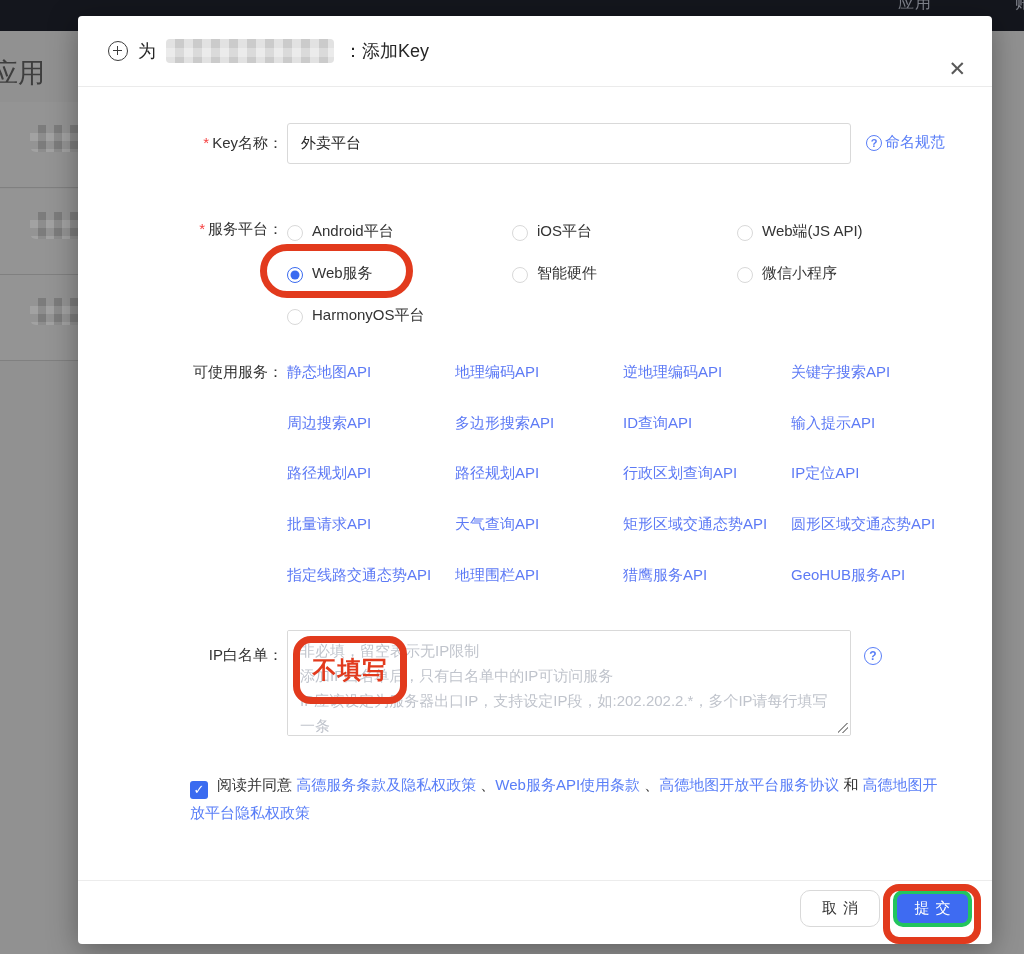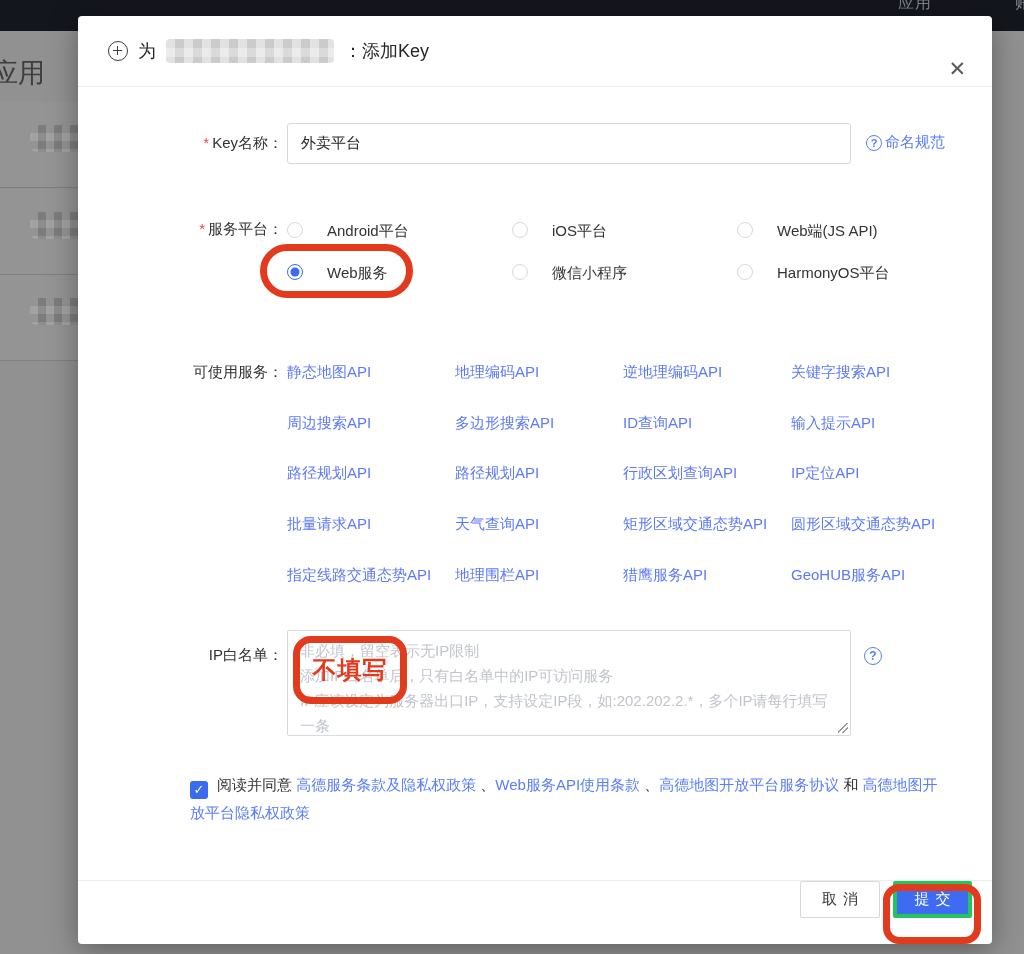--- a/index.html
+++ b/index.html
@@ -78,21 +78,21 @@
   .q-icon {
     display:inline-flex; align-items:center; justify-content:center;
     width:16px; height:16px; border:1.3px solid #597ef7; border-radius:50%;
     color:#597ef7; font-size:11px; font-weight:700;
   }
   
   .radio-grid {
     position:absolute; left:209px; top:194px; display:grid;
     grid-template-columns:225px 225px 225px; grid-auto-rows:42px; align-items:center;
   }
-  .radio-item { display:flex; align-items:flex-start; gap:24px; cursor:pointer; }
+  .radio-item { display:flex; align-items:flex-end; gap:9px; cursor:pointer; }
   .radio-circle {
     width:16px; height:16px; border:1px solid #d9d9d9; border-radius:50%; background:#fff;
     flex:none; position:relative;
   }
   .radio-item.selected .radio-circle { border:1.6px solid #3a6bf0; }
   .radio-item.selected .radio-circle::after {
     content:""; position:absolute; left:50%; top:50%; transform:translate(-50%,-50%);
     width:9px; height:9px; border-radius:50%; background:#3a6bf0;
   }
   .radio-label { font-size:15px; color:#333; }
@@ -127,21 +127,21 @@
     width:18px; height:18px; background:#3a6bf0; border-radius:3px; color:#fff;
     font-size:13px; font-weight:700; vertical-align:-4px; margin-right:9px; cursor:pointer;
   }
   .agree-link { color:#597ef7; cursor:pointer; }
   
   .modal-footer {
     position:absolute; left:0; top:864px; width:100%; height:64px;
     border-top:1px solid #ececec;
   }
   .btn {
-    position:absolute; top:0; height:37px; border-radius:2px; font-size:15px;
+    position:absolute; top:9px; height:37px; border-radius:10px; font-size:15px;
     letter-spacing:6px; text-indent:6px; display:flex; align-items:center; justify-content:center;
     cursor:pointer; font-family:inherit;
   }
   .btn-cancel { left:722px; width:80px; background:#fff; border:1px solid #d9d9d9; color:#333; }
   .btn-submit { left:815px; width:79px; background:#3e6bf2; border:4px solid #22c55e; color:#fff; }
   
   .annot { position:absolute; border:7px solid #e23a1d; pointer-events:none; z-index:5; }
   .annot-radio { left:182px; top:228px; width:153px; height:54px; border-radius:27px; }
   .annot-ip { left:215px; top:620px; width:114px; height:68px; border-radius:18px; }
   .annot-submit { left:805px; top:868px; width:98px; height:60px; border-radius:16px; }
@@ -200,20 +200,24 @@
       <span class="radio-circle"></span>
       <span class="radio-label">iOS平台</span>
     </div>
     <div class="radio-item">
       <span class="radio-circle"></span>
       <span class="radio-label">Web端(JS API)</span>
     </div>
     <div class="radio-item selected">
       <span class="radio-circle"></span>
       <span class="radio-label">Web服务</span>
+    </div>
+    <div class="radio-item">
+      <span class="radio-circle"></span>
+      <span class="radio-label">智能硬件</span>
     </div>
     <div class="radio-item">
       <span class="radio-circle"></span>
       <span class="radio-label">微信小程序</span>
     </div>
     <div class="radio-item">
       <span class="radio-circle"></span>
       <span class="radio-label">HarmonyOS平台</span>
     </div>
   </div>

